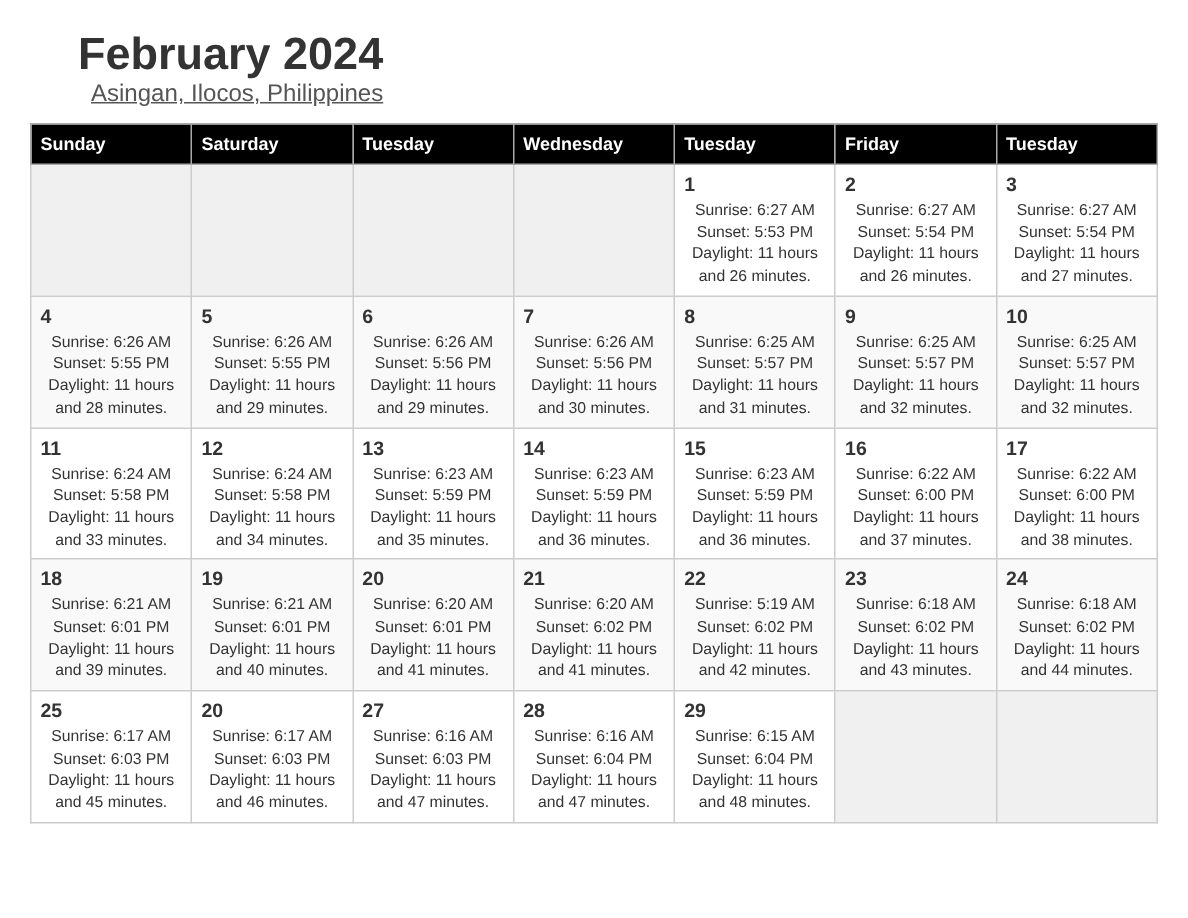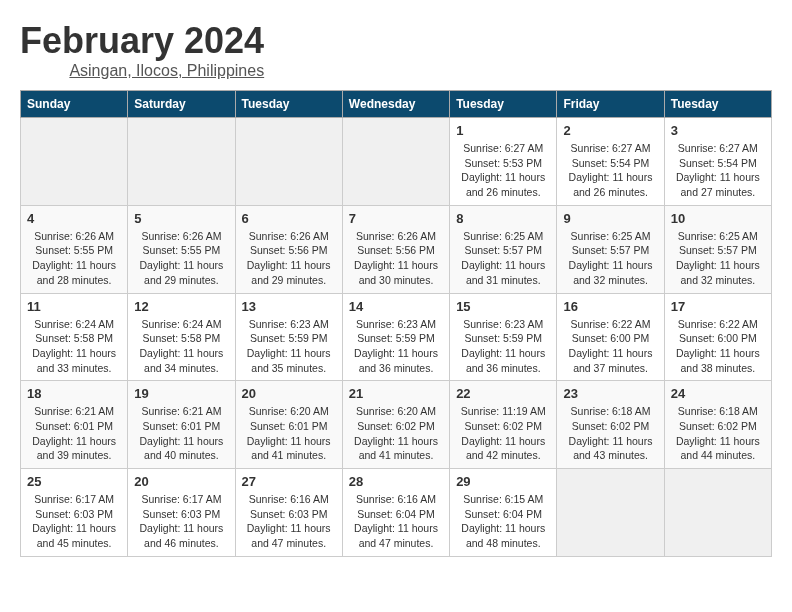--- a/index.html
+++ b/index.html
@@ -31,36 +31,37 @@
       color: #1a5fb4;
     }
     .logo-icon {
       width: 28px;
       height: 28px;
     }
     .title-section {
       text-align: right;
     }
     .month-title {
-      font-size: 36px;
+      font-size: 30px;
       font-weight: bold;
       color: #333;
+      margin-left: 32px;
     }
     .subtitle {
       font-size: 16px;
       color: #555;
       text-decoration: underline;
     }
     table {
       width: 100%;
       border-collapse: collapse;
       font-size: 11px;
     }
     thead tr th {
-      background-color: #0c4a6e;
+      background-color: #000000;
       color: #fff;
       text-align: left;
       padding: 6px 6px;
       font-size: 12px;
       font-weight: bold;
       border: 1px solid #aaa;
     }
     tbody tr td {
       vertical-align: top;
       border: 1px solid #ccc;
@@ -244,21 +245,21 @@
 Daylight: 11 hours and 41 minutes.</div>
         </td>
         <td>
           <span class="day-num">21</span>
           <div class="day-info">Sunrise: 6:20 AM
 Sunset: 6:02 PM
 Daylight: 11 hours and 41 minutes.</div>
         </td>
         <td>
           <span class="day-num">22</span>
-          <div class="day-info">Sunrise: 11:19 AM
+          <div class="day-info">Sunrise: 5:19 AM
 Sunset: 6:02 PM
 Daylight: 11 hours and 42 minutes.</div>
         </td>
         <td>
           <span class="day-num">23</span>
           <div class="day-info">Sunrise: 6:18 AM
 Sunset: 6:02 PM
 Daylight: 11 hours and 43 minutes.</div>
         </td>
         <td>

